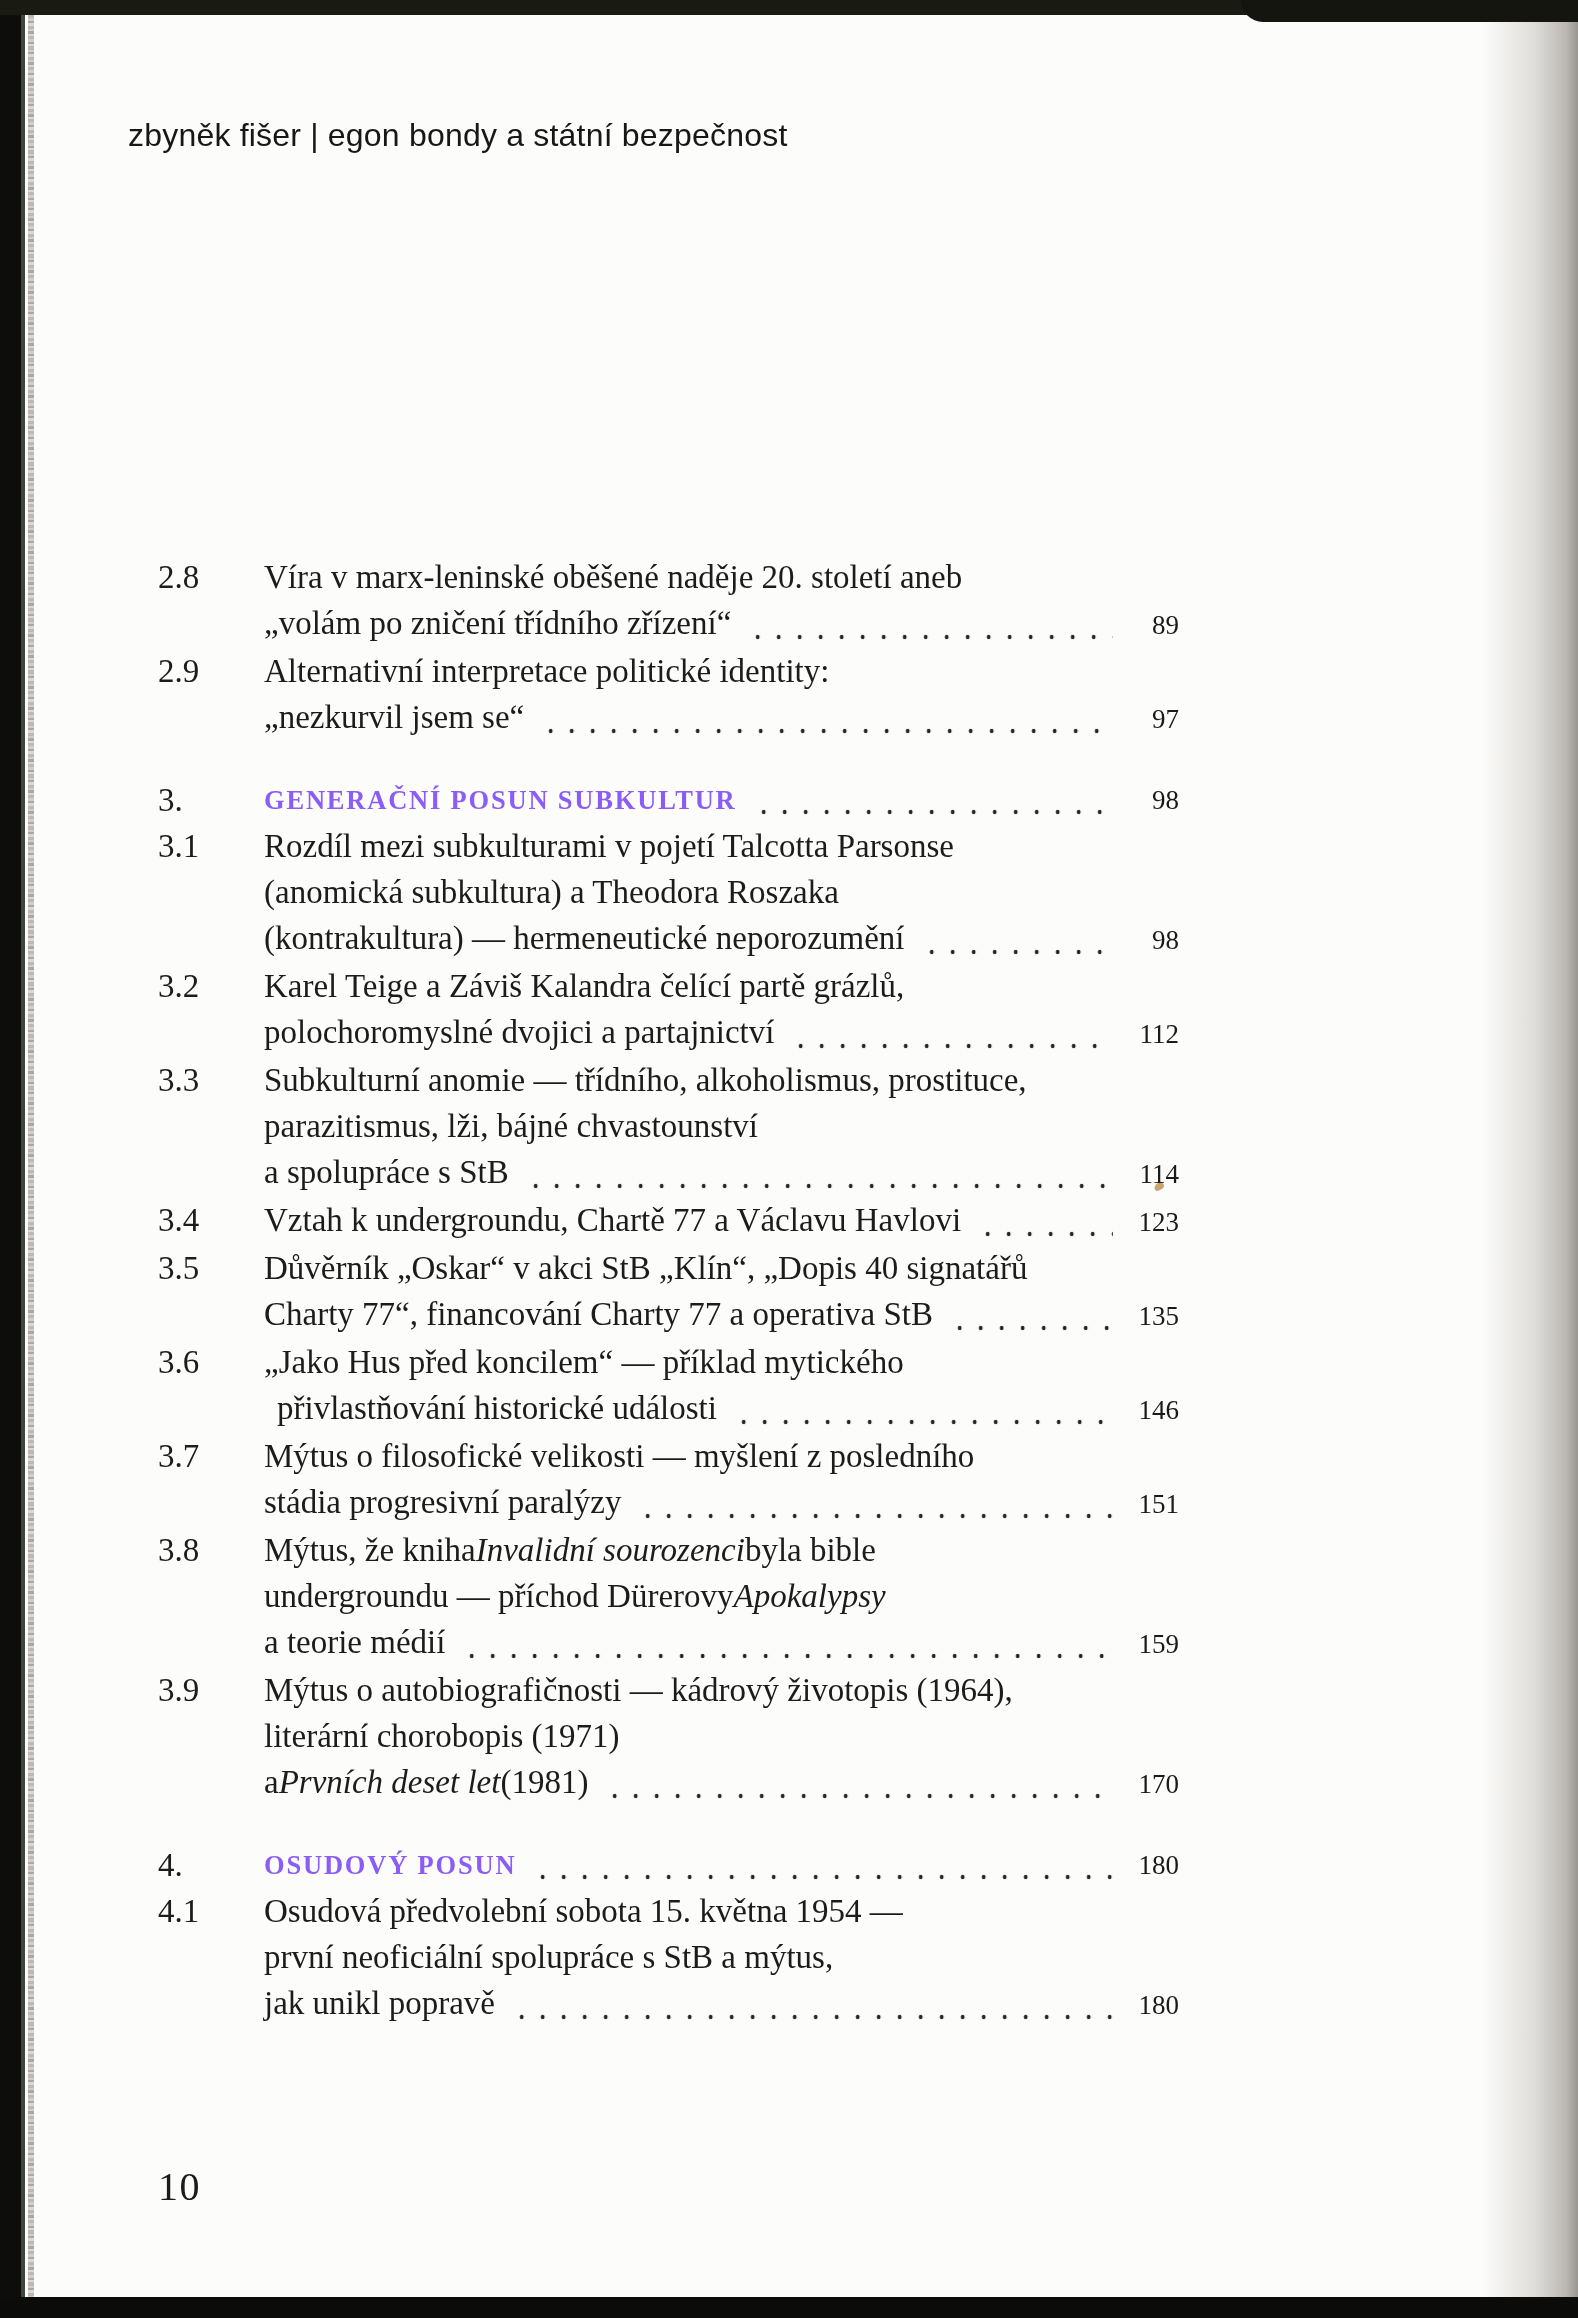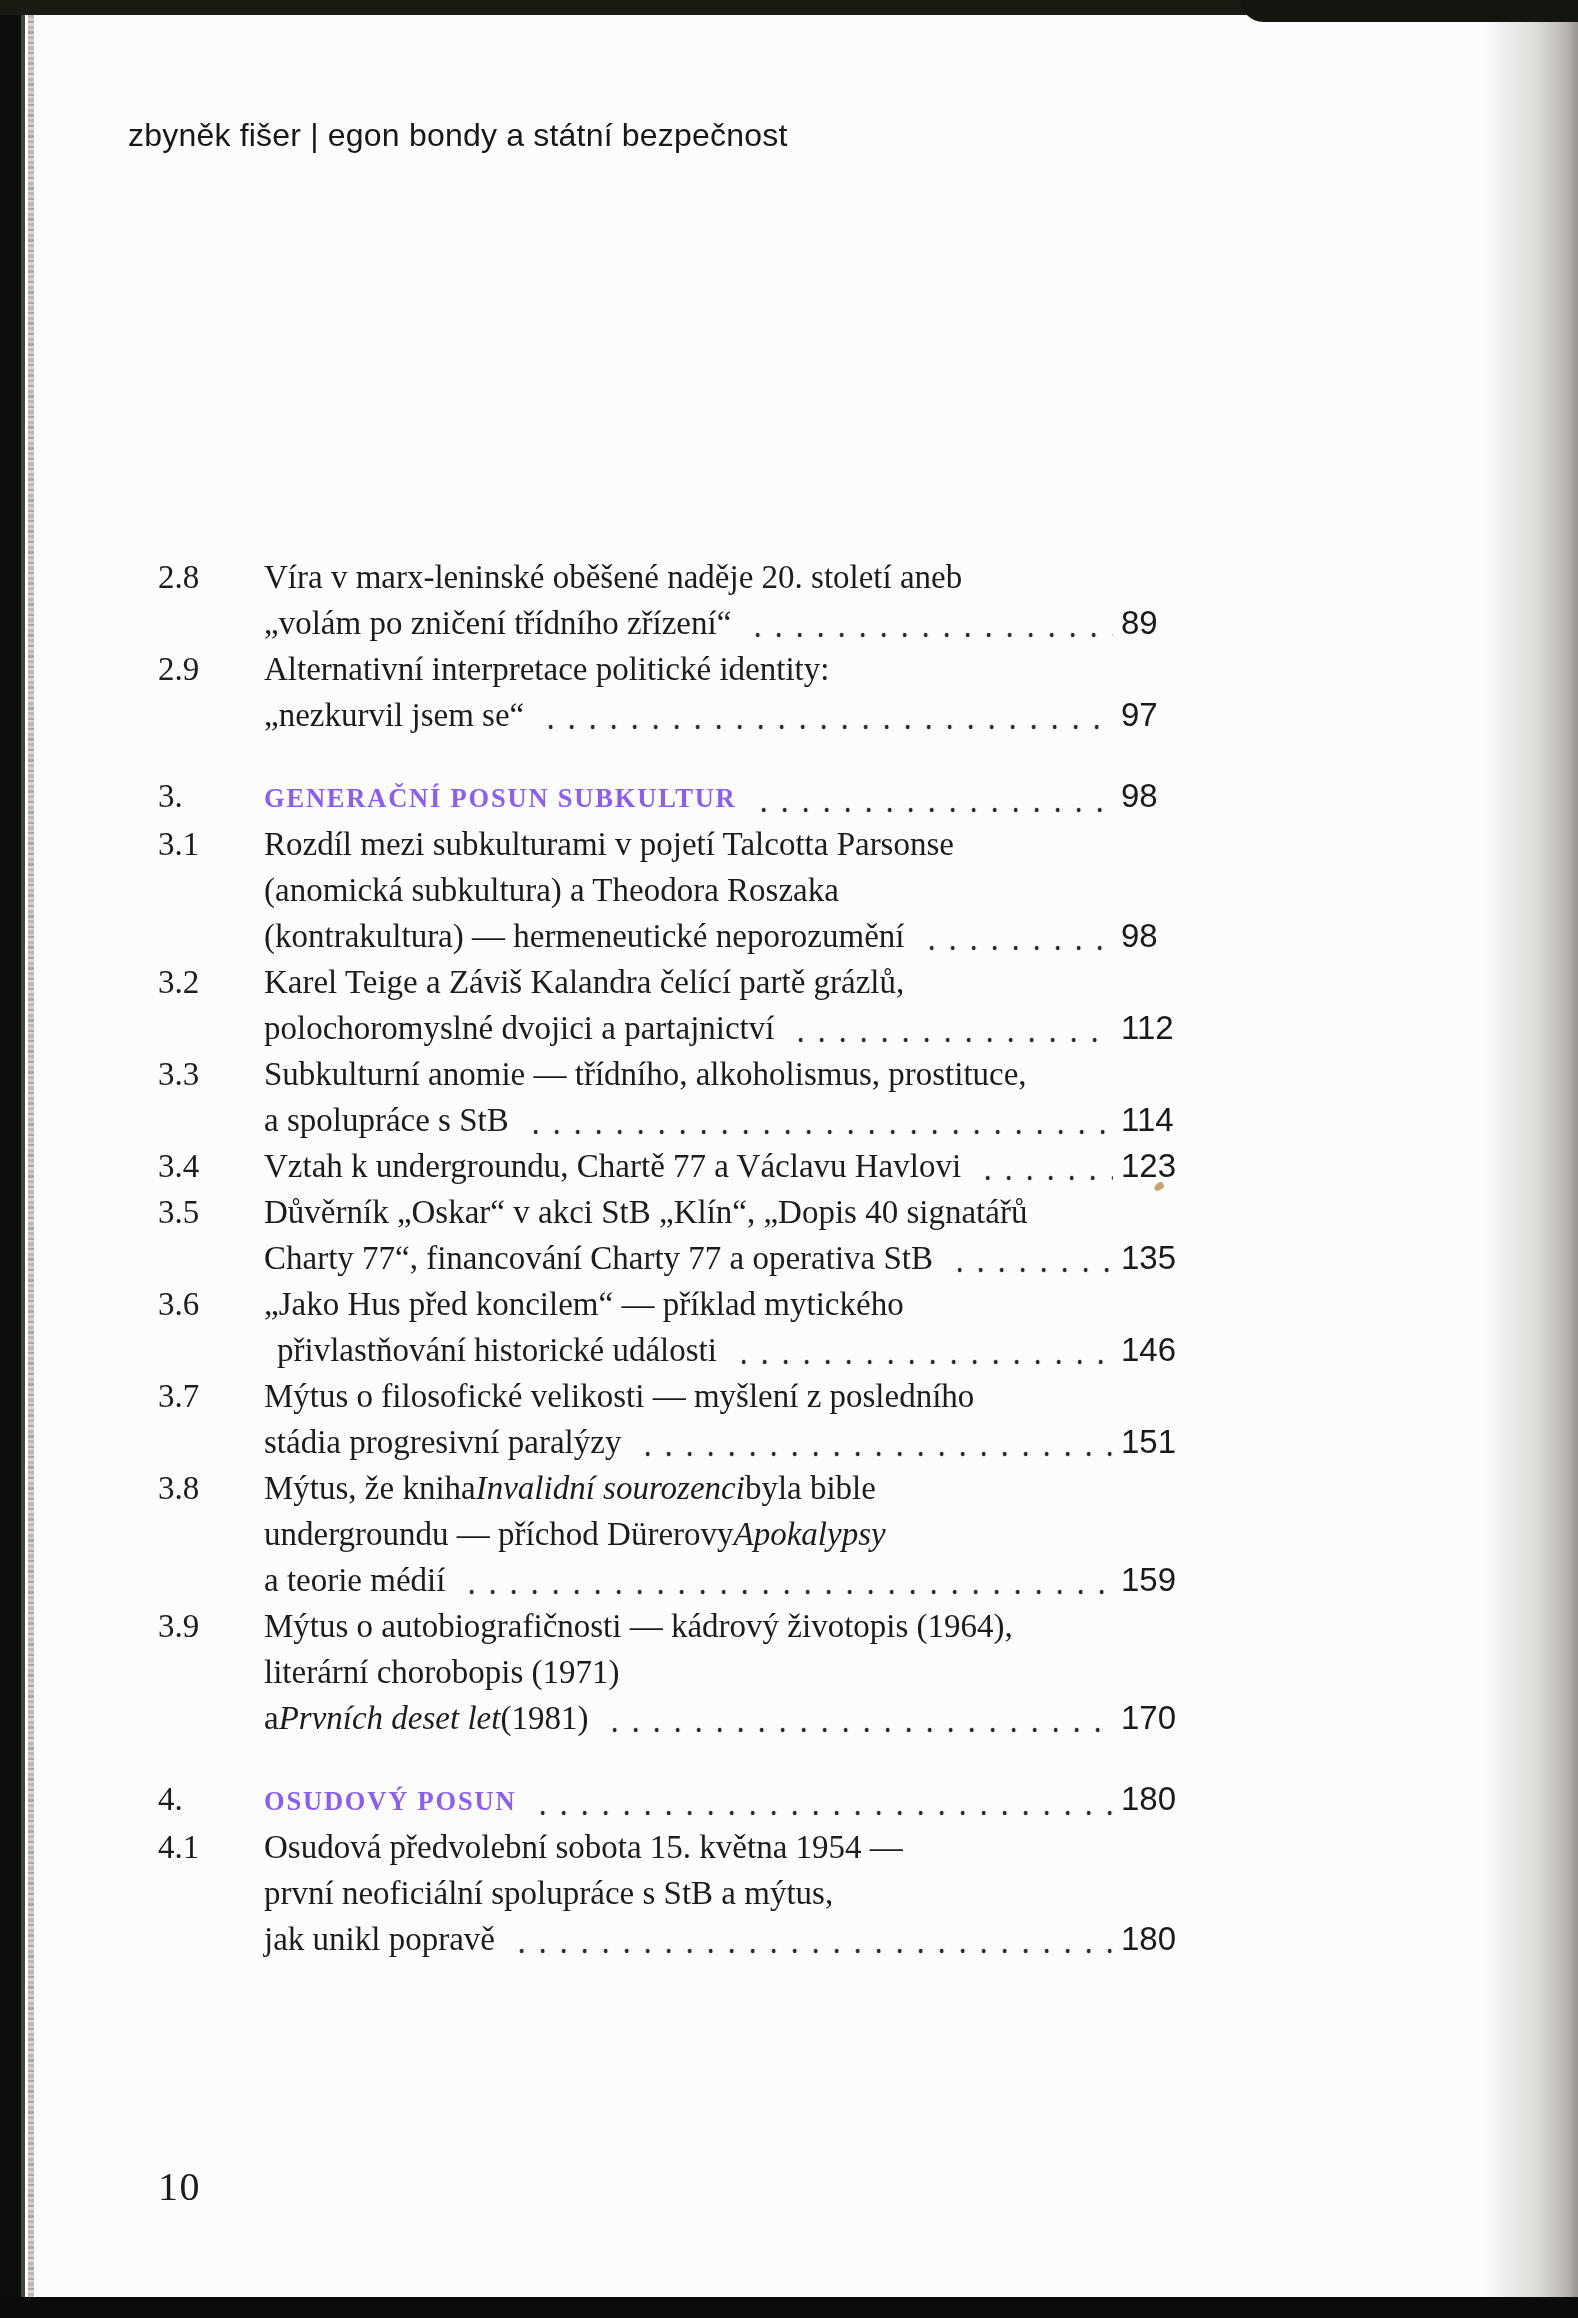--- a/index.html
+++ b/index.html
@@ -38,23 +38,23 @@
   .entry.section .seg{
     font-weight:700;font-size:26.5px;letter-spacing:1.8px;color:#8b5cf6;
   }
   .leader{
     flex:1 1 auto;min-width:27px;align-self:stretch;margin:0 8px 0 13px;
     background-image:radial-gradient(circle,#242422 1.8px,rgba(0,0,0,0) 2.2px);
     background-size:21px 5.6px;background-repeat:repeat-x;
     background-position:3.2px calc(100% - 8px);
   }
   .page{
-    flex:none;min-width:58px;text-align:left;
-    font-family:Liberation Sans, sans-serif;
-    font-size:33px;color:#1a1a18;
+    flex:none;min-width:58px;text-align:right;
+    font-family:Liberation Serif, serif;
+    font-size:27px;color:#1a1a18;
   }
   .folio{position:absolute;left:158px;top:2163px;font-size:40px;letter-spacing:1.6px;color:#1c1c1a;}
   .scan-mark{
     position:absolute;left:1154px;top:1183px;width:10.4px;height:7.2px;
     background:#c49a5e;border-radius:70% 30% 50% 50%;transform:rotate(-28deg);opacity:.9;
   }
 </style>
 </head>
 <body>
 
@@ -134,20 +134,23 @@
         </div>
       </div>
     </div>
     <div class="entry">
       <div class="num">3.3</div>
       <div class="body">
         <div class="line">
           <span class="seg">Subkulturní anomie — třídního, alkoholismus, prostituce,</span>
         </div>
         <div class="line">
+          <span class="seg">parazitismus, lži, bájné chvastounství</span>
+        </div>
+        <div class="line">
           <span class="seg">a spolupráce s StB</span>
           <span class="leader"></span>
           <span class="page">114</span>
         </div>
       </div>
     </div>
     <div class="entry">
       <div class="num">3.4</div>
       <div class="body">
         <div class="line">

